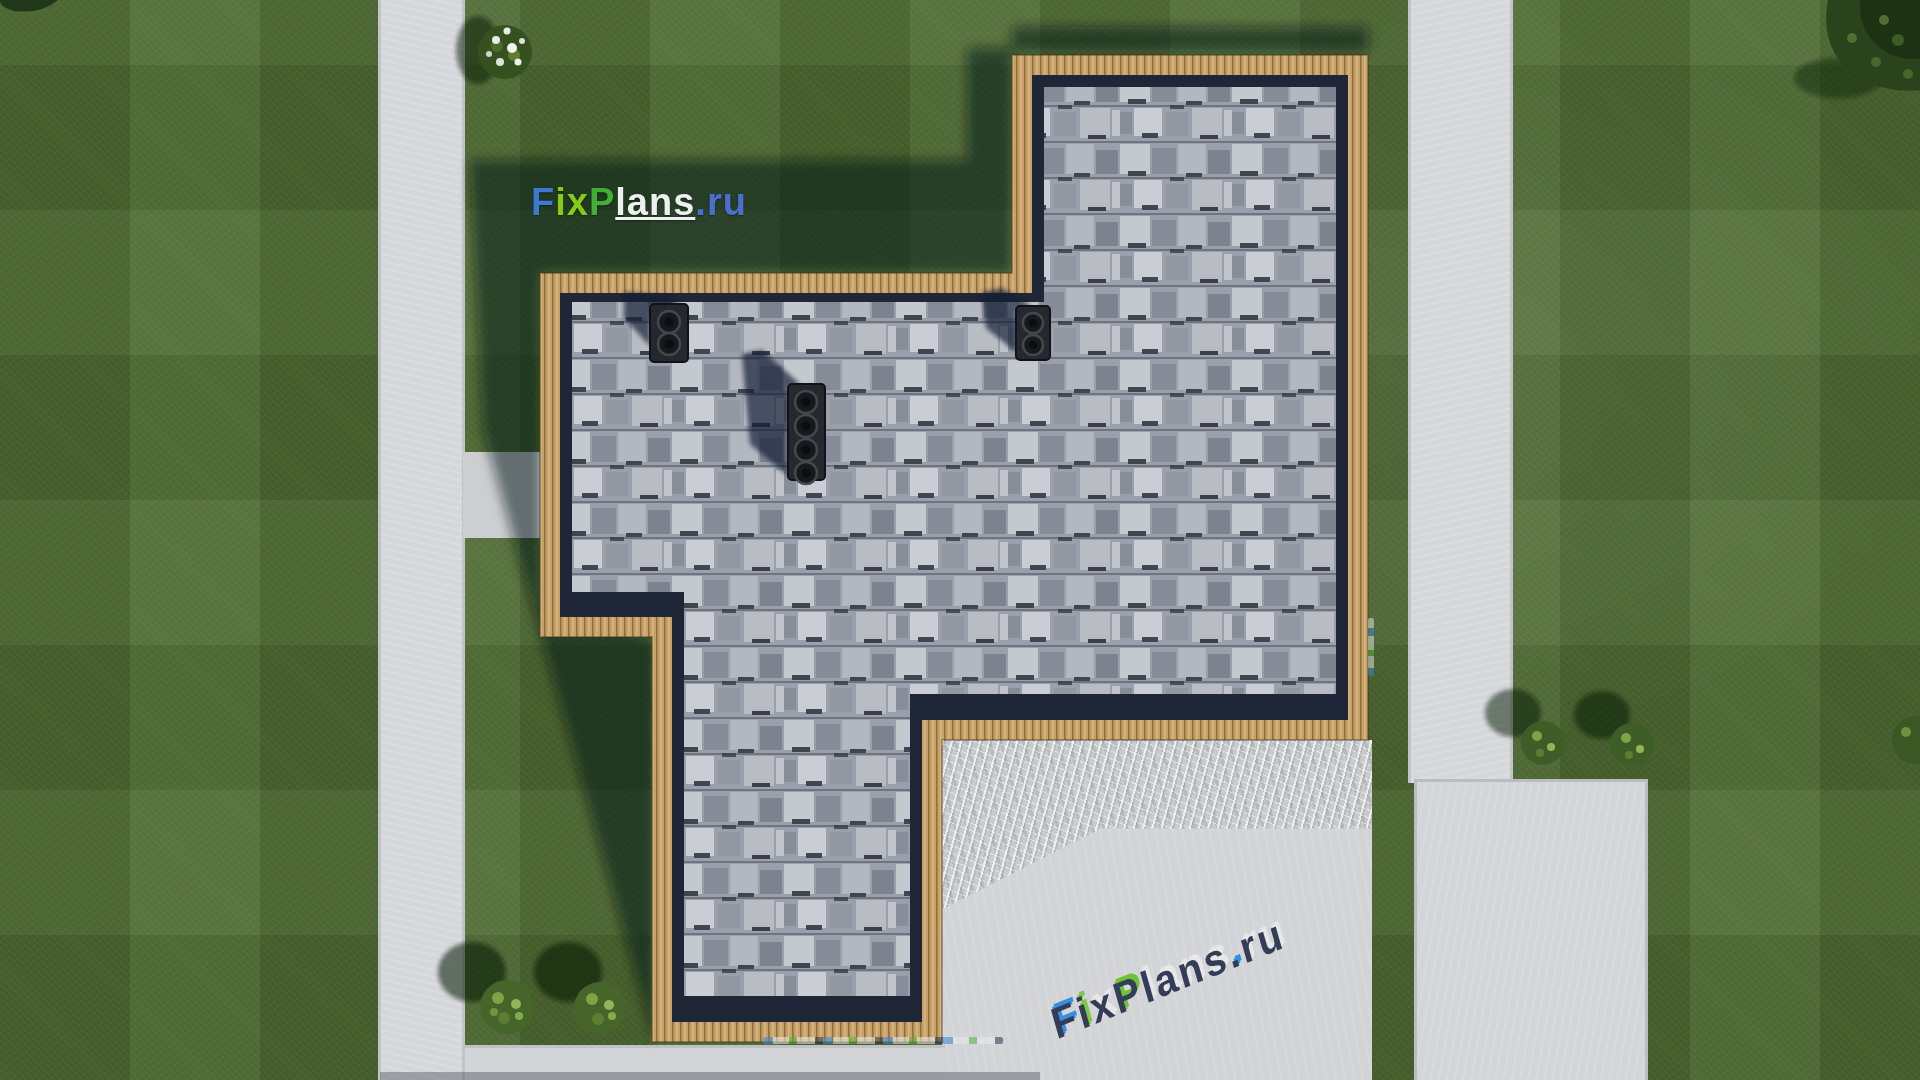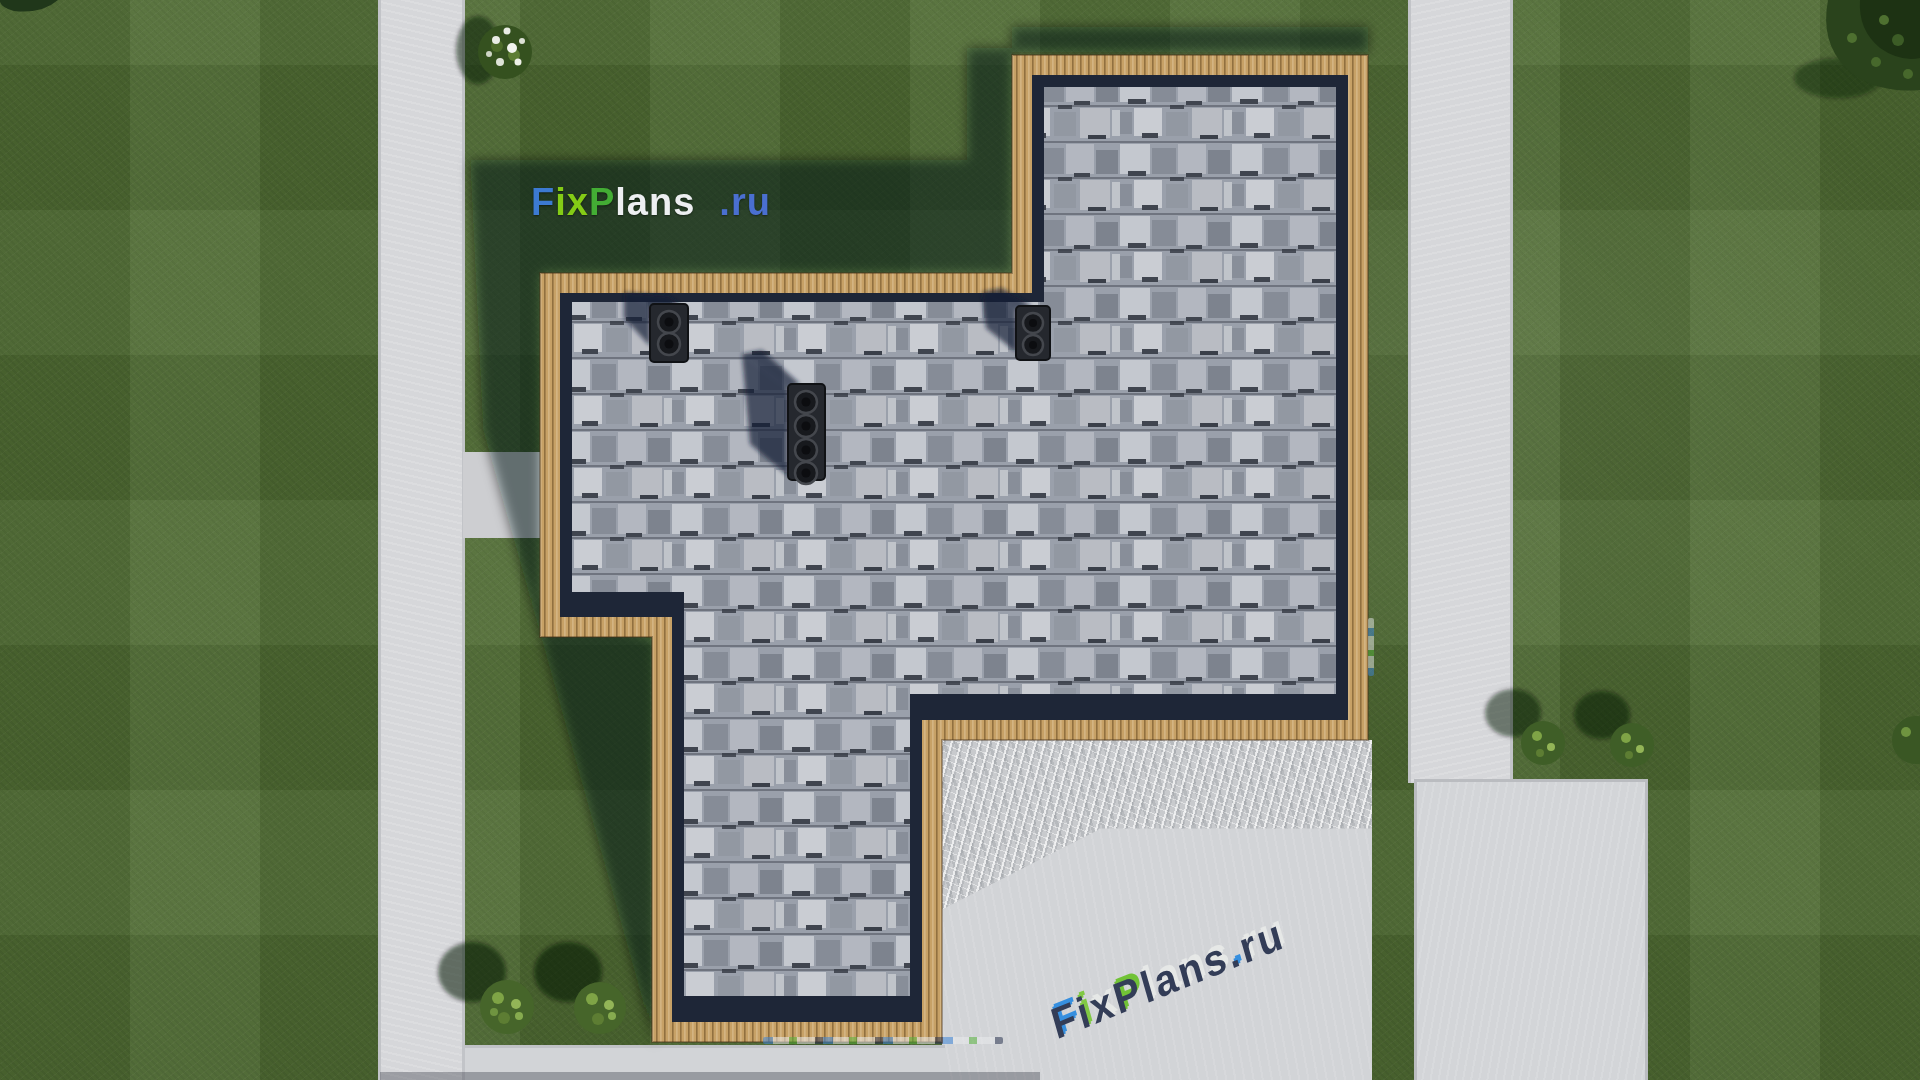--- a/index.html
+++ b/index.html
@@ -213,18 +213,18 @@
         <circle cx="1876" cy="62" r="5" fill="#47682c"></circle>
       <circle cx="1898" cy="40" r="6" fill="#3c5c26"></circle>
         <circle cx="1884" cy="20" r="5" fill="#4e7030"></circle>
       <circle cx="1908" cy="74" r="5" fill="#47682c"></circle>
     </g>
     <g>
       <path d="M0,0 L58,0 Q42,14 14,11 Q2,8 0,2 Z" fill="#20371a"></path>
     </g>
   </svg>
 
-  <div class="wm-top"><span style="color: rgb(60, 122, 210);">F</span><span style="color: #84cc16;">ix</span><span style="color: rgb(67, 173, 52);">P</span><span style="color: rgb(237, 239, 241);">lans</span><span style="color: rgb(74, 111, 208); margin-left: 24px;">.ru</span></div>
+  <div class="wm-top"><span style="color: rgb(60, 122, 210);">F</span><span style="color: #84cc16;">ix</span><span style="color: rgb(67, 173, 52);">P</span><span style="color: rgb(237, 239, 241); text-decoration: underline;">lans</span><span style="color: rgb(74, 111, 208);">.ru</span></div>
   <div class="wm-bottom"><span style="color: rgb(43, 53, 81); text-shadow: rgb(46, 140, 224) 4px -4px 0px, rgb(46, 140, 224) 2px -2px 0px;">F</span><span style="color: rgb(43, 53, 81); text-shadow: rgb(124, 200, 60) 4px -4px 0px, rgb(124, 200, 60) 2px -2px 0px;">i</span><span style="color: rgb(43, 53, 81); text-shadow: rgb(232, 234, 232) 4px -4px 0px, rgb(232, 234, 232) 2px -2px 0px;">x</span><span style="color: rgb(43, 53, 81); text-shadow: rgb(108, 194, 46) 4px -4px 0px, rgb(108, 194, 46) 2px -2px 0px;">P</span><span style="color: rgb(43, 53, 81); text-shadow: rgb(232, 234, 232) 4px -4px 0px, rgb(232, 234, 232) 2px -2px 0px;">l</span><span style="color: rgb(43, 53, 81); text-shadow: rgb(232, 234, 232) 4px -4px 0px, rgb(232, 234, 232) 2px -2px 0px;">a</span><span style="color: rgb(43, 53, 81); text-shadow: rgb(232, 234, 232) 4px -4px 0px, rgb(232, 234, 232) 2px -2px 0px;">n</span><span style="color: rgb(43, 53, 81); text-shadow: rgb(232, 234, 232) 4px -4px 0px, rgb(232, 234, 232) 2px -2px 0px;">s</span><span style="color: rgb(43, 53, 81); text-shadow: rgb(46, 140, 224) 4px -4px 0px, rgb(46, 140, 224) 2px -2px 0px;">.</span><span style="color: rgb(43, 53, 81); text-shadow: rgb(232, 234, 232) 4px -4px 0px, rgb(232, 234, 232) 2px -2px 0px;">r</span><span style="color: rgb(43, 53, 81); text-shadow: rgb(232, 234, 232) 4px -4px 0px, rgb(232, 234, 232) 2px -2px 0px;">u</span></div>
   <div class="wm-frag-h"></div>
   <div class="wm-frag-v"></div>
 
 </div>
 
 </body></html>

